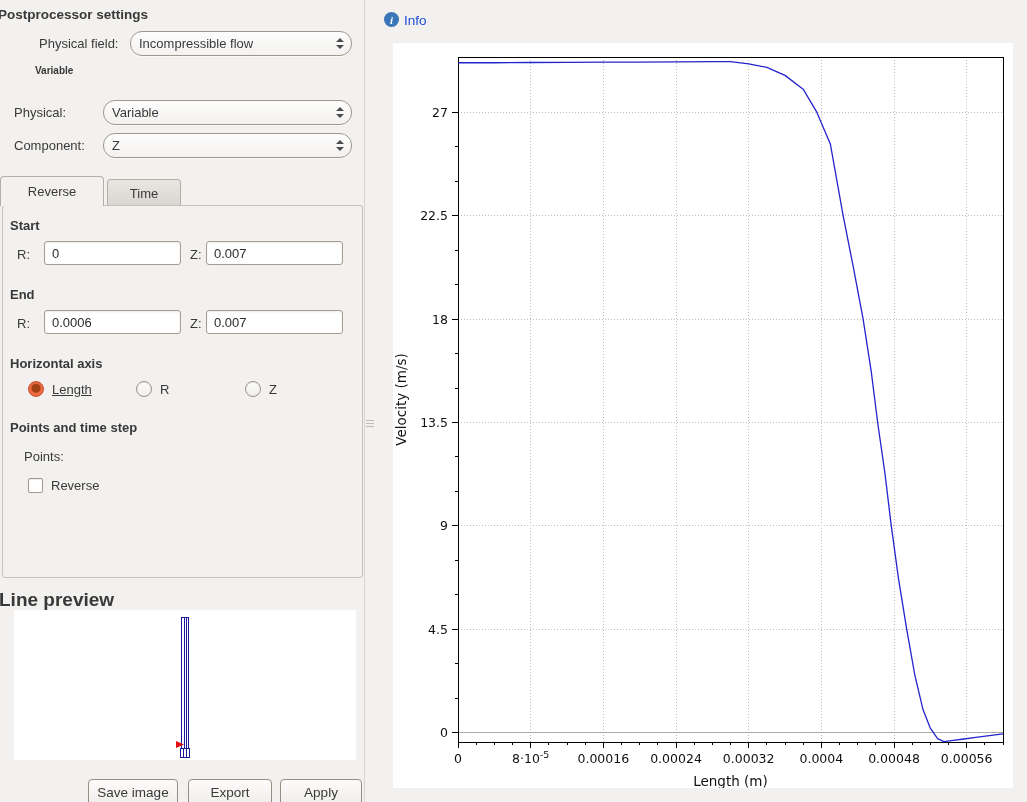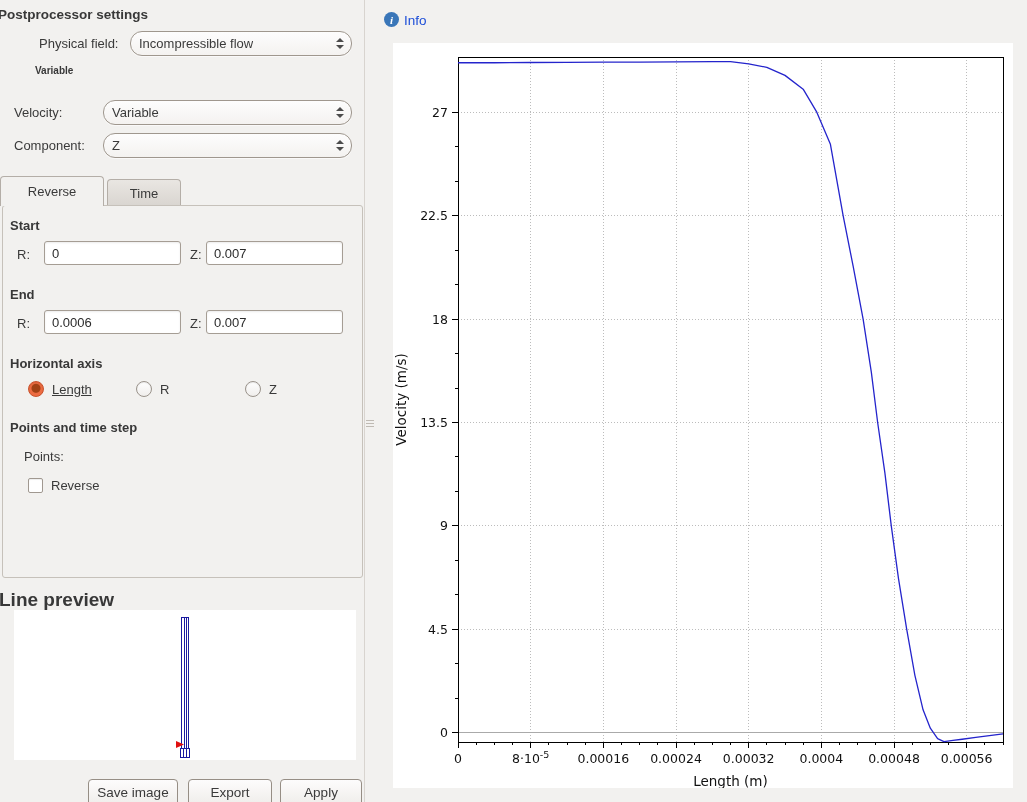--- a/index.html
+++ b/index.html
@@ -105,21 +105,21 @@
   <div class="combo" style="left:130px; top:31px; width:222px;">
     <span class="val">Incompressible flow</span>
     <span class="spin-arrows">
       <span class="tri-up"></span>
         <span class="tri-dn"></span>
     </span>
   </div>
 
   <div class="abs bold" style="left:-1px; top:65px; font-size:10px;margin-left:36px;">Variable</div>
 
-  <div class="abs" style="left:14px; top:105px;">Velocity:</div>
+  <div class="abs" style="left:14px; top:105px;">Physical:</div>
   <div class="combo" style="left:103px; top:100px; width:249px;">
     <span class="val">Variable</span>
     <span class="spin-arrows">
       <span class="tri-up"></span>
         <span class="tri-dn"></span>
     </span>
   </div>
 
   <div class="abs" style="left:14px; top:138px;">Component:</div>
   <div class="combo" style="left:103px; top:133px; width:249px;">

